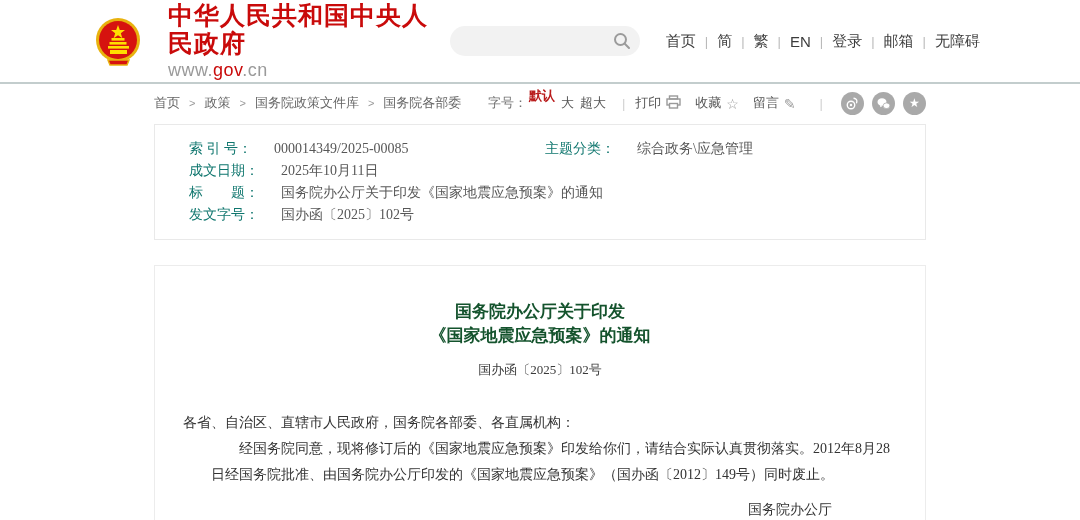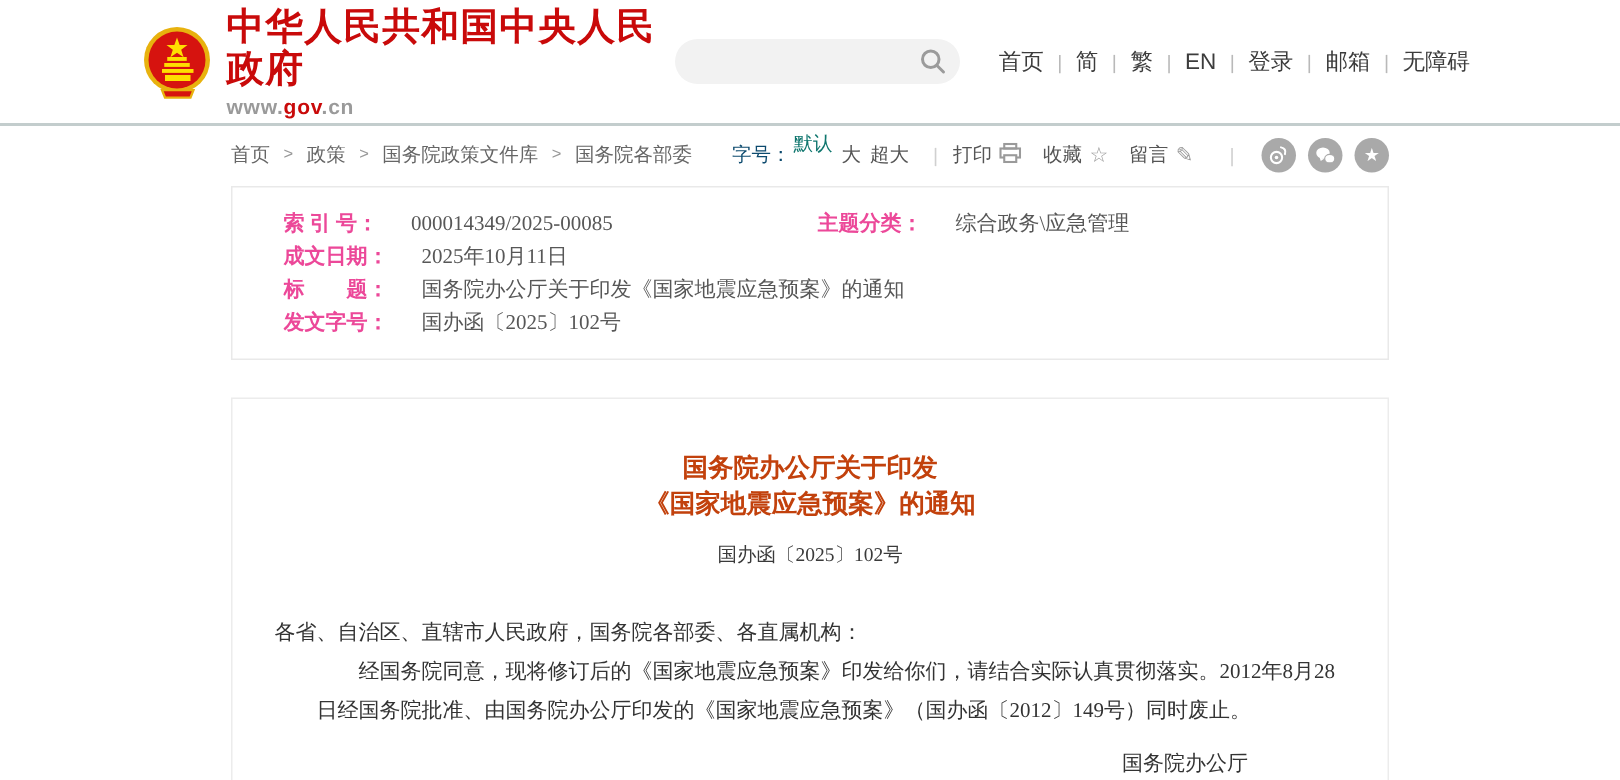--- a/index.html
+++ b/index.html
@@ -7,26 +7,26 @@
   .page {
     width:1080px; height:520px; position:relative; overflow:hidden;
     background:#fff; font-family:"Liberation Sans","DejaVu Sans",sans-serif;
   }
   
   .header {
     height:84px; display:flex; align-items:center;
     padding:0 100px 0 95px; border-bottom:2px solid #c3cdcd; background:#fff;
   }
   .logo-wrap { width:47px; height:50px; flex:0 0 auto; }
-  .brand { margin-left:9px; }
+  .brand { margin-left:26px; }
   .site-title {
     color:#c90a0a; font-size:25px; font-weight:bold; letter-spacing:1px;
     font-family:"Liberation Sans","DejaVu Sans",sans-serif; line-height:28px;
   }
-  .site-url { font-size:14px; color:#9a9a9a; margin-top:3px; letter-spacing:.5px;font-weight:bold; }
+  .site-url { font-size:18px; color:#9a9a9a; margin-top:3px; letter-spacing:.5px; }
   .site-url .gov { color:#c90a0a; }
   .search-box {
     margin-left:auto; width:190px; height:30px; border-radius:15px;
     background:#f2f2f2; position:relative; flex:0 0 auto;
   }
   .search-box input {
     width:160px; height:30px; border:none; outline:none; background:transparent;
     padding:0 0 0 14px; font-size:13px; color:#555;
   }
   .search-icon { position:absolute; right:9px; top:6px; cursor:pointer; }
@@ -35,50 +35,50 @@
   .top-nav .sep { color:#b9b9b9; margin:0 9px; font-size:13px; }
   
   .subheader {
     width:772px; margin:0 auto; height:38px;
     display:flex; align-items:center; justify-content:space-between;
   }
   .breadcrumb { font-size:13px; color:#666; display:flex; align-items:center; }
   .breadcrumb a { color:#666; text-decoration:none; cursor:pointer; }
   .breadcrumb .sep { color:#999; margin:0 9px; font-size:11px; }
   .tools { display:flex; align-items:center; font-size:13px; color:#555; }
-  .tools .lbl { color:#0c4a6e; }
-  .fs-default { color:#0f766e; font-weight:normal; margin:0 6px 14px 2px; cursor:pointer; text-decoration:none; }
+  .tools .lbl { color:#737373; }
+  .fs-default { color:#b91c1c; font-weight:bold; margin:0 6px 14px 2px; cursor:pointer; text-decoration:none; }
   .fs-opt { color:#555; margin-right:6px; cursor:pointer; text-decoration:none; }
   .bar { color:#d0d0d0; margin:0 10px; }
   .tool-btn { display:flex; align-items:flex-end; margin-right:14px; cursor:pointer; color:#555; text-decoration:none; }
   .tool-btn .glyph { color:#9a9a9a; font-size:14px; margin-left:5px; }
   .circ {
     width:23px; height:23px; border-radius:50%; background:#a9a9a9; color:#fff;
     display:flex; align-items:center; justify-content:center; margin-left:8px; cursor:pointer;
     font-size:12px; line-height:1;
   }
   
   .serif { font-family:"Liberation Serif","DejaVu Serif",serif; }
   .meta-box {
     width:772px; margin:2px auto 0; border:1px solid #e9e9e9; background:#fff;
     padding:13px 30px 13px 34px;
     display:grid; grid-template-columns:356px 1fr; grid-auto-rows:22px;
     font-size:14px; align-items:center;
   }
   .meta-cell { white-space:nowrap; overflow:hidden; }
   .meta-cell.span2 { grid-column:1 / -1; }
-  .meta-label { font-weight:bold; color:#ec4899; }
+  .meta-label { font-weight:normal; color:#0f766e; }
   .meta-value { color:#575757; margin-left:22px; }
   
   .doc-box {
     width:772px; margin:25px auto 0; border:1px solid #ececec; background:#fff;
     padding:34px 28px 20px; height:420px;
     font-size:14px; color:#333; line-height:26px;
   }
-  .doc-title { text-align:center; font-weight:bold; font-size:17px; line-height:24px; color:#c2410c; }
+  .doc-title { text-align:center; font-weight:bold; font-size:17px; line-height:24px; color:#14532d; }
   .doc-number { text-align:center; font-size:13px; color:#3a3a3a; margin-top:9px; }
   .doc-body { margin-top:27px; }
   .para-indent { text-indent:2em;margin-left:28px; }
   .signature-block { margin-left:565px; margin-top:8px; line-height:27px; white-space:nowrap; }
 </style>
 </head>
 <body>
 
 <div class="page">
 

